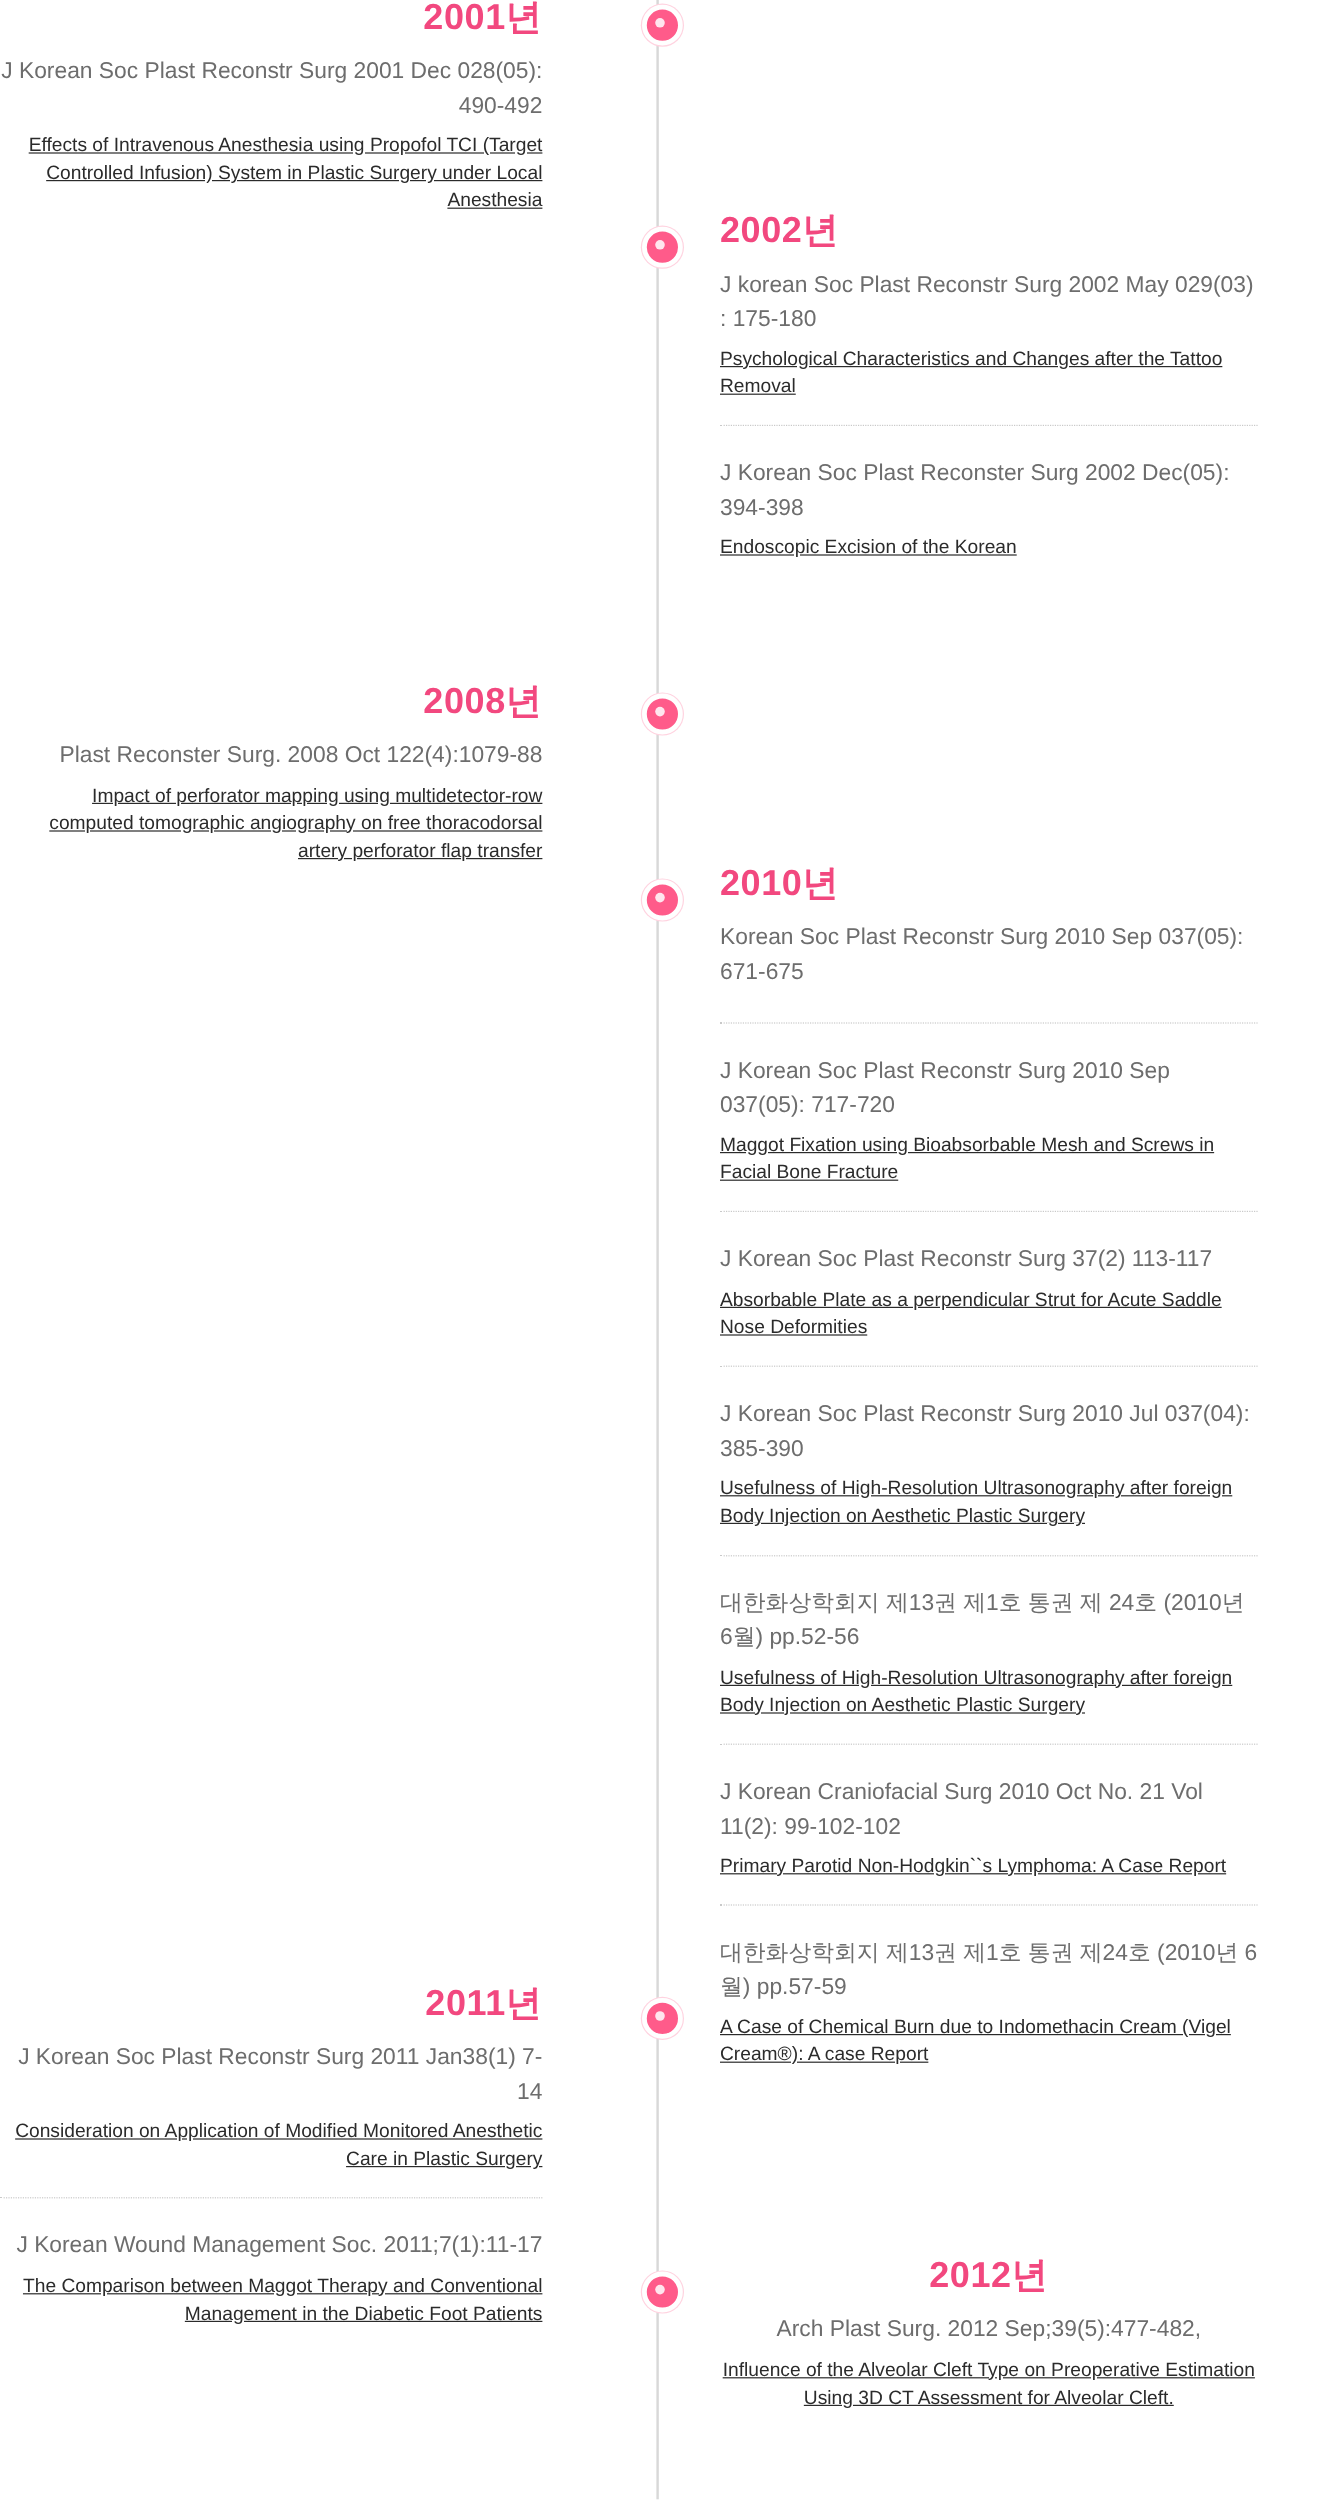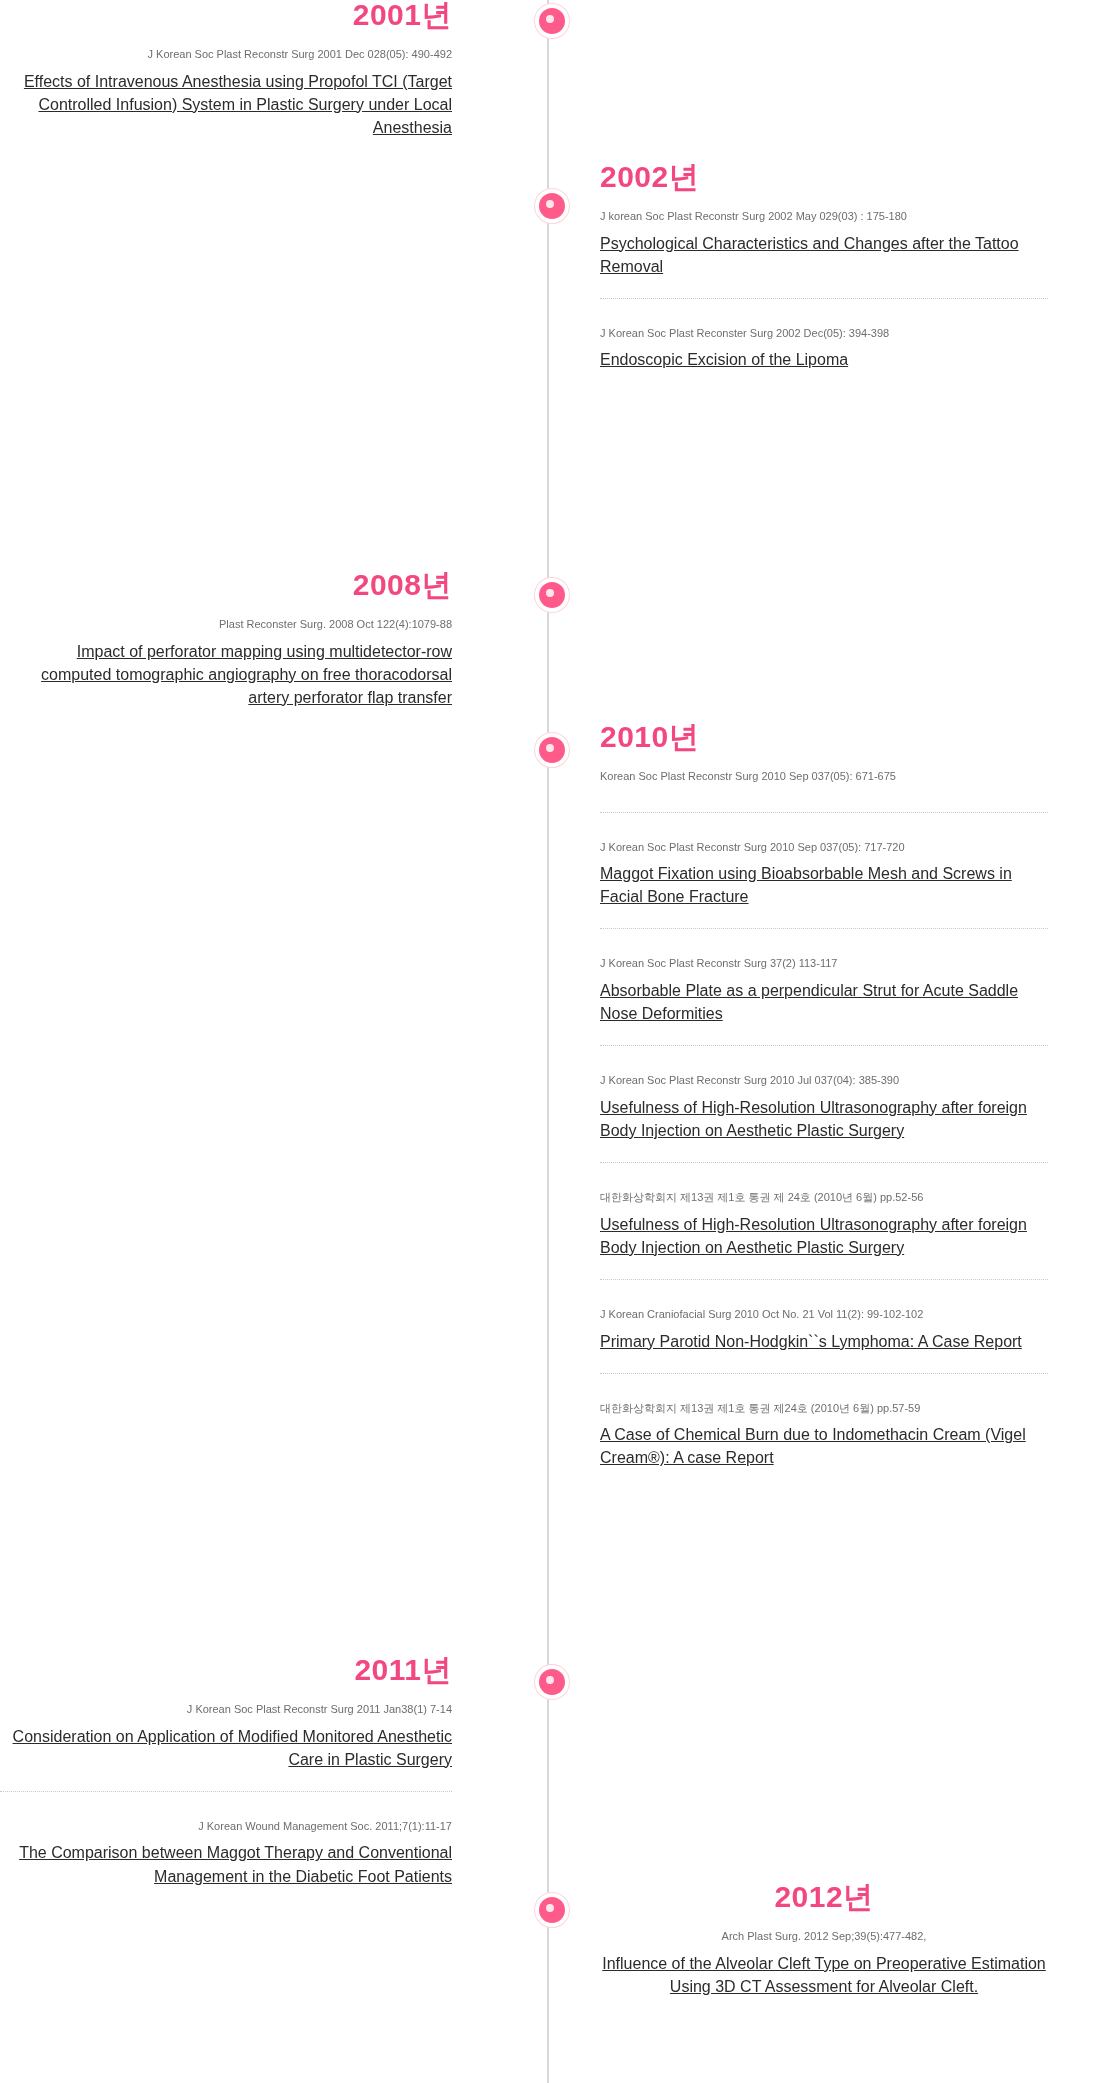--- a/index.html
+++ b/index.html
@@ -79,21 +79,21 @@
     margin-bottom: 26px;
     padding-bottom: 20px;
   }
   .paper.sep {
     border-bottom: 1px dotted #c9c9c9;
   }
   .paper:last-child {
     border-bottom: none;
   }
   .journal {
-    font-size: 11px;
+    font-size: 19px;
     color: #6d6d6d;
     line-height: 1.5;
     margin-bottom: 7px;
   }
   .title {
     font-size: 16px;
     color: #2b2b2b;
     line-height: 1.45;
     text-decoration: underline;
   }
@@ -107,29 +107,29 @@
 <div class="timeline" id="timeline-root">
     <div class="dot" style="left: 535px; top: 4px;"></div>
     <div class="entry left" style="top: 0px;">
       <div class="year">2001년</div>
       <div class="paper">
         <div class="journal">J Korean Soc Plast Reconstr Surg 2001 Dec 028(05): 490-492</div>
         <div class="title">Effects of Intravenous Anesthesia using Propofol TCI (Target Controlled Infusion) System in Plastic Surgery under Local Anesthesia</div>
       </div>
     </div>
     <div class="dot" style="left: 535px; top: 189px;"></div>
-    <div class="entry right" style="top: 162px;">
+    <div class="entry right" style="top: 178px;">
       <div class="year">2002년</div>
       <div class="paper sep">
         <div class="journal">J korean Soc Plast Reconstr Surg 2002 May 029(03) : 175-180</div>
         <div class="title">Psychological Characteristics and Changes after the Tattoo Removal</div>
       </div>
       <div class="paper">
         <div class="journal">J Korean Soc Plast Reconster Surg 2002 Dec(05): 394-398</div>
-        <div class="title">Endoscopic Excision of the Lipoma</div>
+        <div class="title">Endoscopic Excision of the Korean</div>
       </div>
     </div>
     <div class="dot" style="left: 535px; top: 578px;"></div>
     <div class="entry left" style="top: 570px; padding-left: 32px;">
       <div class="year">2008년</div>
       <div class="paper">
         <div class="journal">Plast Reconster Surg. 2008 Oct 122(4):1079-88</div>
         <div class="title">Impact of perforator mapping using multidetector-row computed tomographic angiography on free thoracodorsal artery perforator flap transfer</div>
       </div>
     </div>

